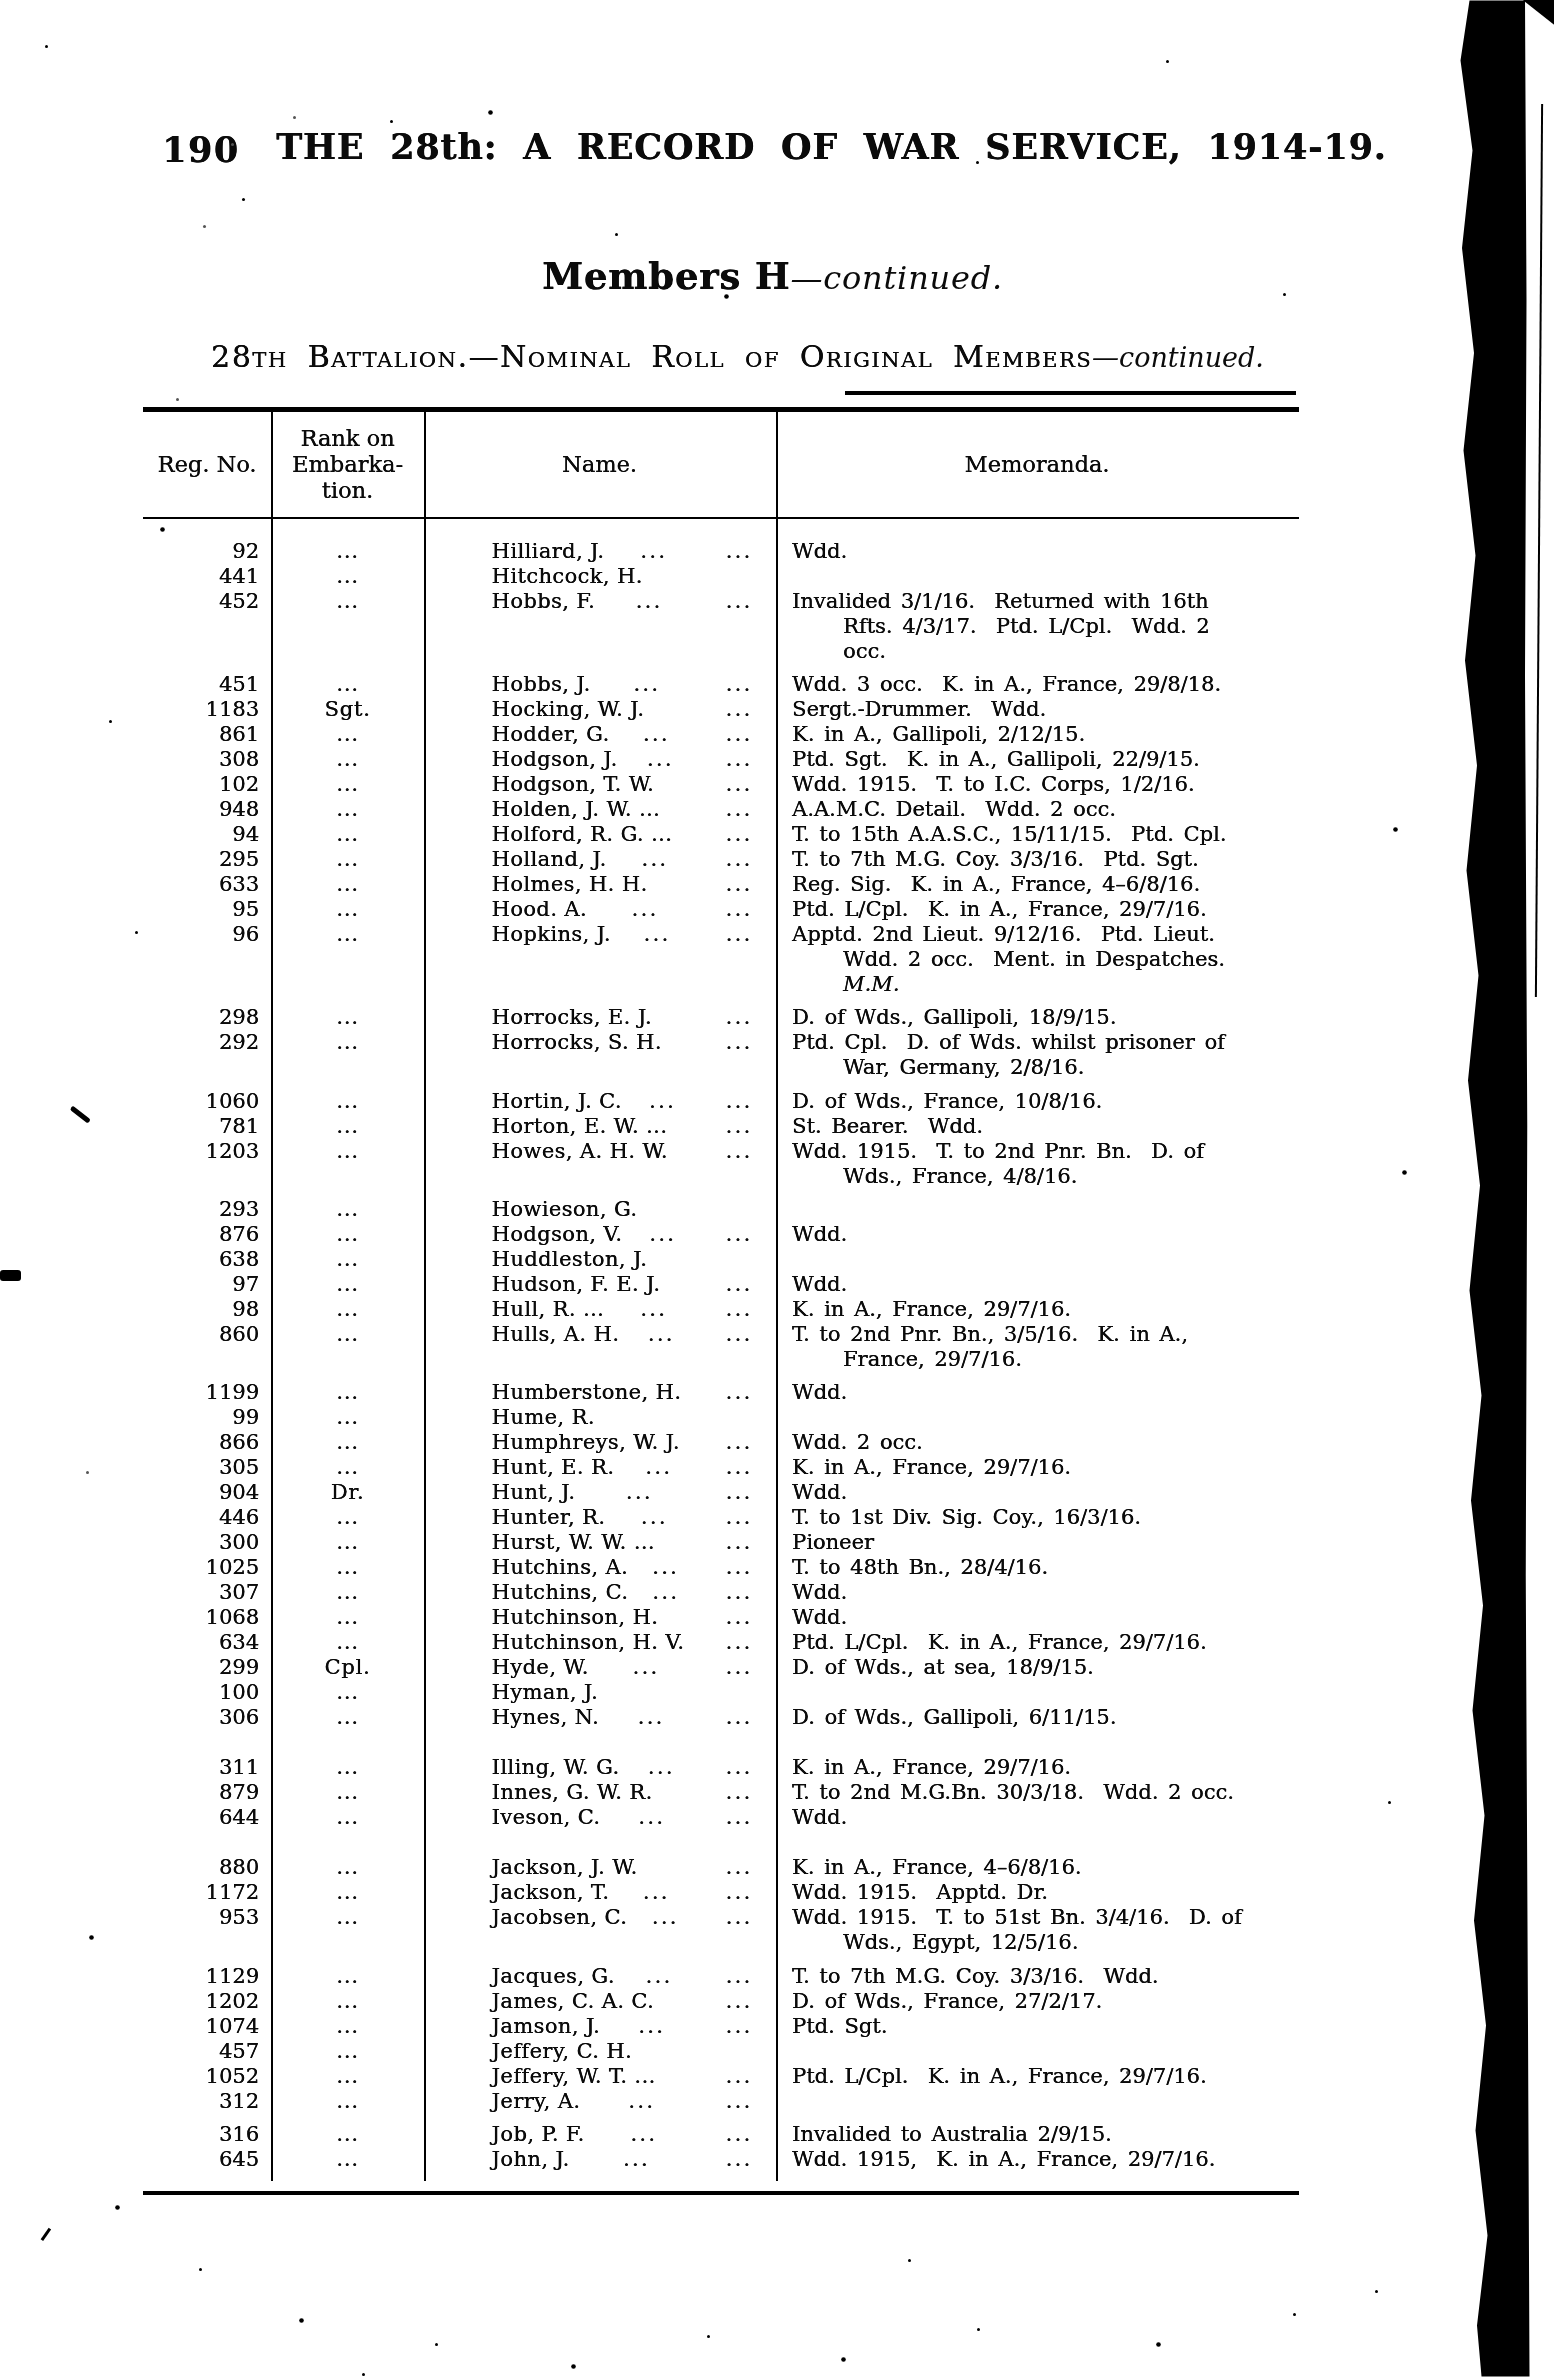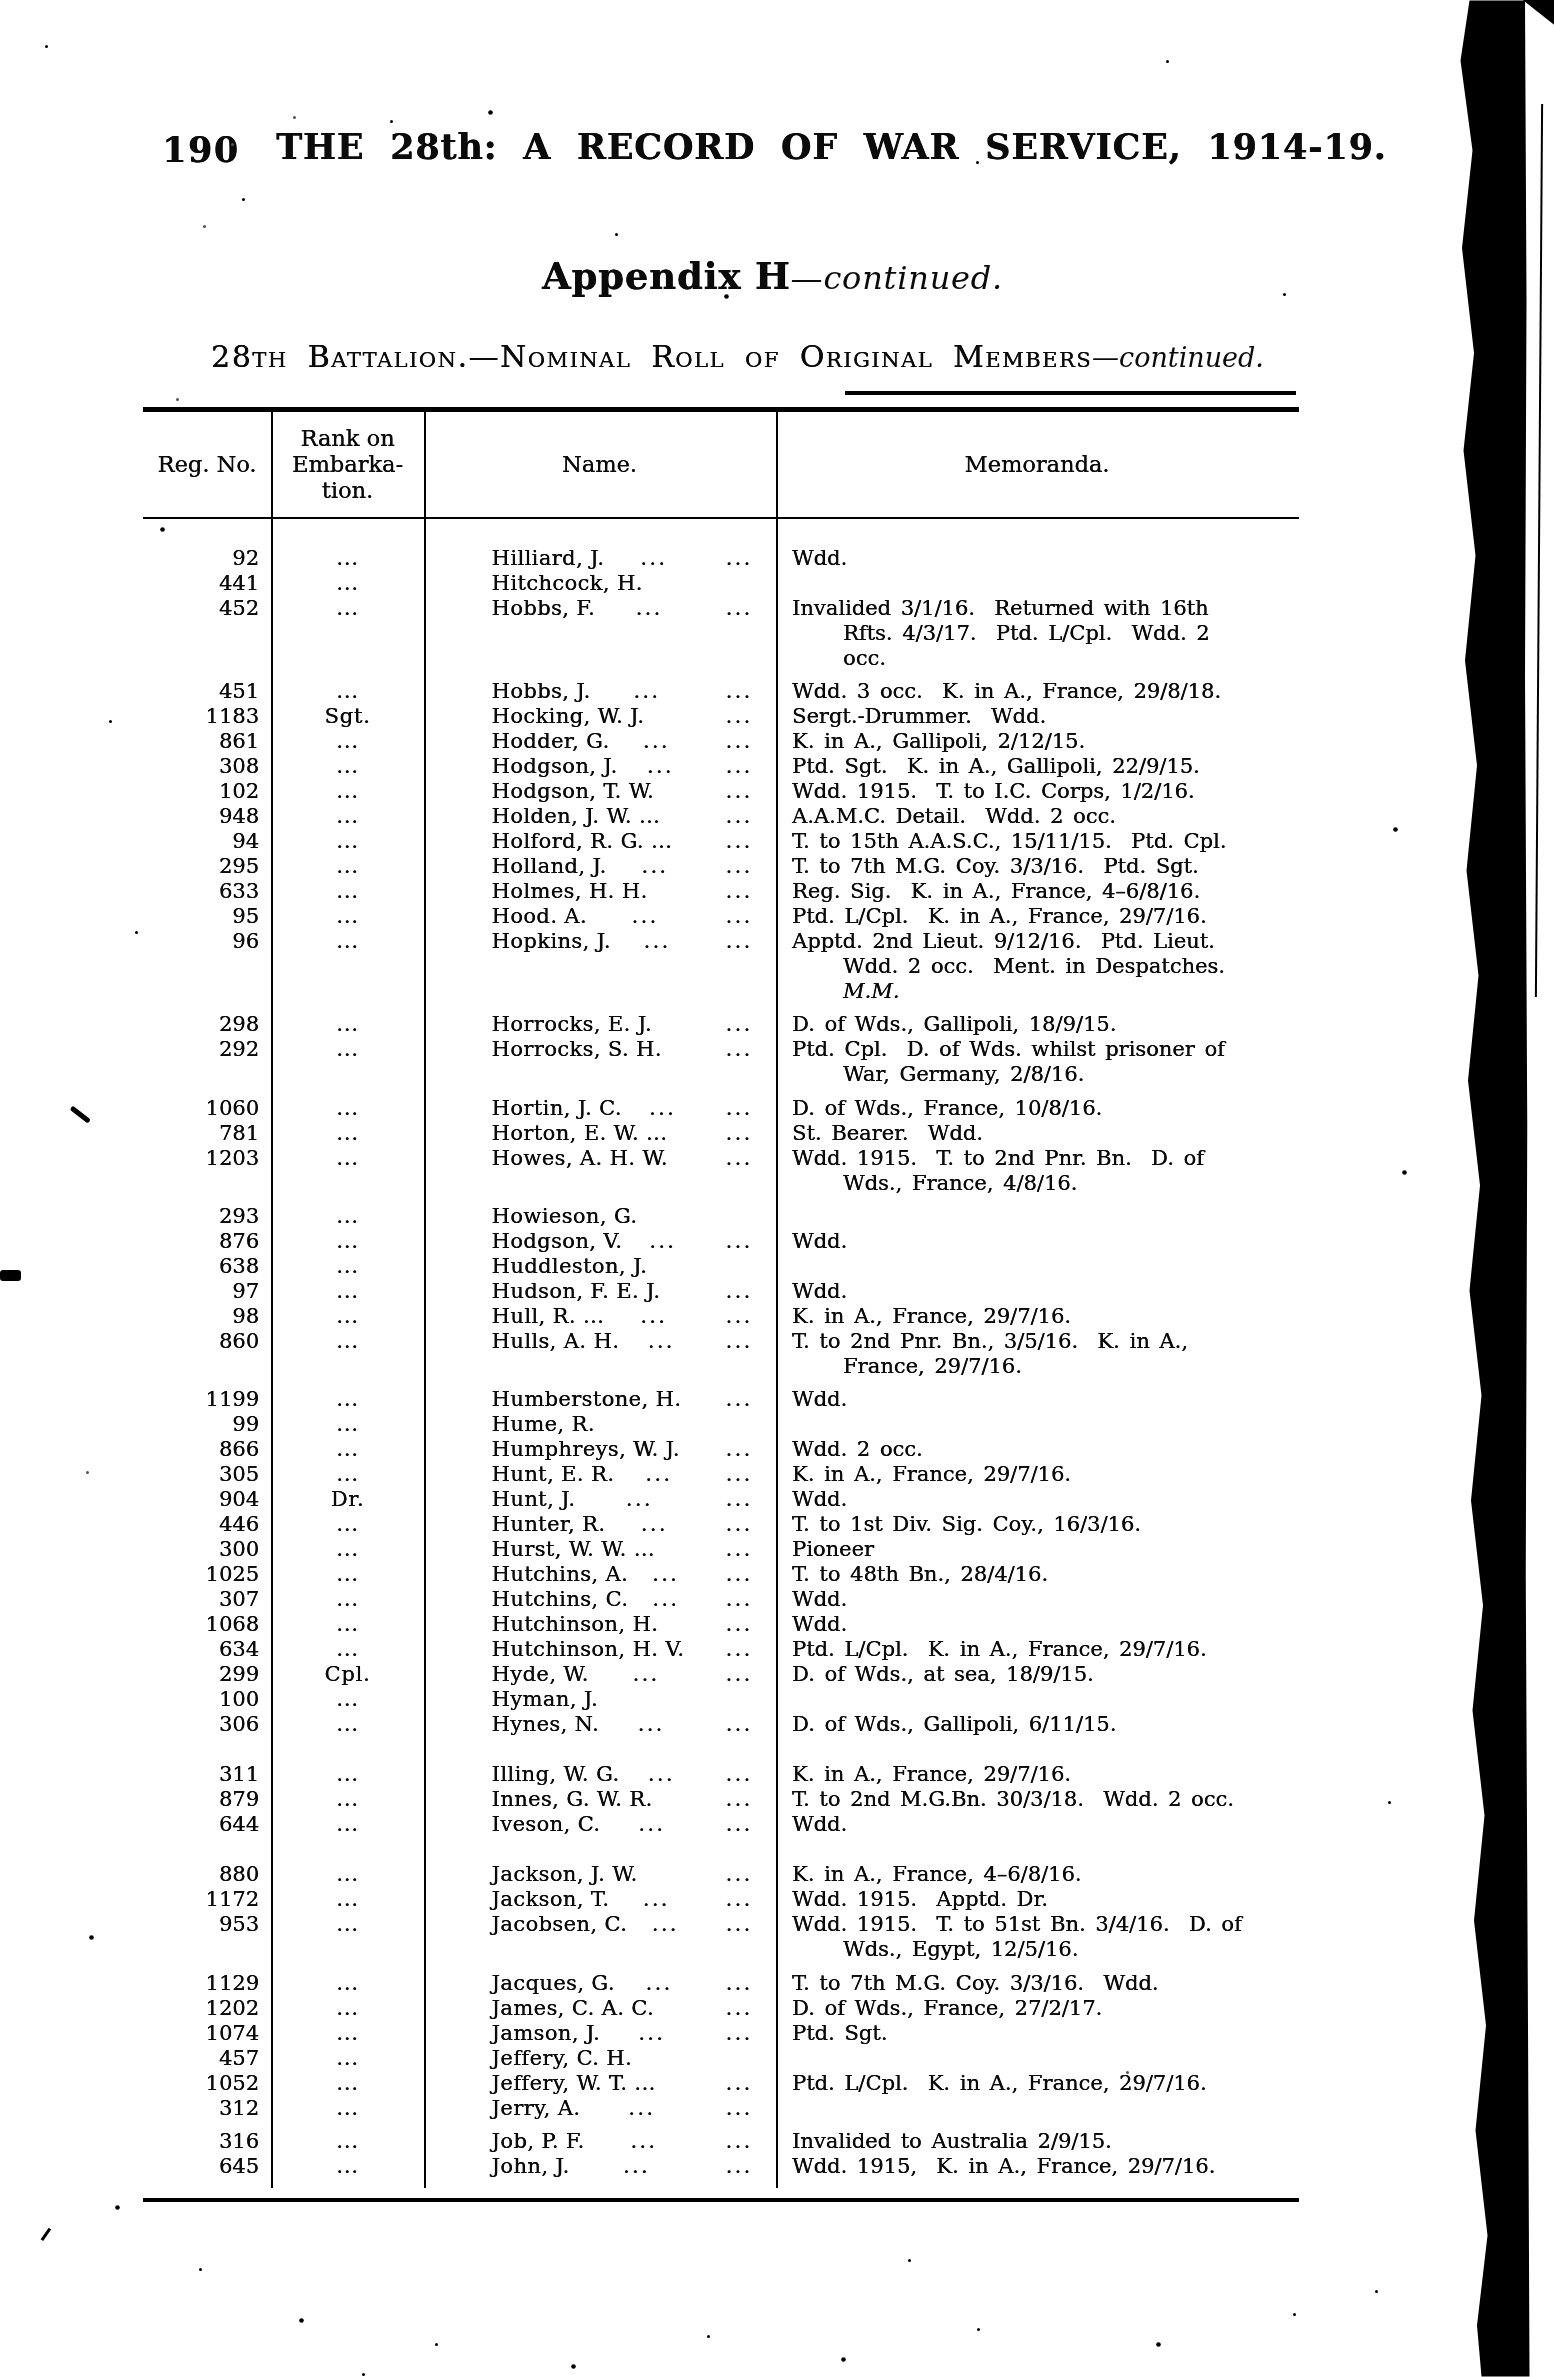--- a/index.html
+++ b/index.html
@@ -33,21 +33,21 @@
   .rule{background:#000;}
   .rule-top{height:4.5px;}
   .rule-echo{position:absolute;top:-15.8px;left:702px;width:451px;height:3.8px;background:#000;}
   .tinner{position:relative;}
   .vr{position:absolute;top:0;bottom:0;width:2.3px;background:#000;}
   .vr1{left:128px;} .vr2{left:281px;} .vr3{left:633px;}
   .grid{display:grid;grid-template-columns:128px 153px 351px 1fr;}
   .thead{min-height:105px;align-items:center;font-size:22.5px;line-height:26px;}
   .th{text-align:center;white-space:pre-line;text-shadow:0.3px 0.2px 0 #000;}
   .rule-mid{height:2.3px;}
-  .tbody{padding:27px 0 9px;}
+  .tbody{padding:20px 0 9px;}
   .row{font-size:21px;line-height:25px;text-shadow:0.3px 0.2px 0 #000;}
   .gap-sm{margin-top:8.3px;}
   .gap-lg{margin-top:25px;}
   .c-reg{text-align:right;padding-right:12px;}
   .c-rank{text-align:center;letter-spacing:0.8px;}
   .c-name{display:flex;padding-left:19.5px;letter-spacing:0.4px;margin-left:48px;}
   .c-name .nm{white-space:nowrap;}
   .c-name .ldr{flex:1 1 0;text-align:right;padding-right:22.5px;letter-spacing:2.3px;overflow:hidden;}
   .c-memo{
     padding-left:68px;text-indent:-51px;padding-right:41px;
@@ -76,21 +76,21 @@
   .dash1{left:69px;top:1112px;width:22.5px;height:4.5px;background:#000;border-radius:2.3px;transform:rotate(38deg);}
   .dash2{left:0px;top:1270px;width:21px;height:11.3px;background:#000;border-radius:3px;}
   .dash3{left:39px;top:2233px;width:13.5px;height:3px;background:#000;transform:rotate(-55deg);}
 </style>
 </head>
 <body>
 
 <div class="abs pageno">190</div>
 <div class="abs runtitle">THE 28th: A RECORD OF WAR SERVICE, 1914-19.</div>
 
-<div class="abs heads apx"><span class="main">Appendix H</span><span class="cont">—continued.</span></div>
+<div class="abs heads apx"><span class="main">Members H</span><span class="cont">—continued.</span></div>
 
 <div class="abs heads sec"><span class="main">28th Battalion.—Nominal Roll of Original Members</span><span class="cont">—continued.</span></div>
 
 <div class="abs tbl">
   <div class="rule-echo"></div>
   <div class="rule rule-top"></div>
   <div class="tinner">
     <div class="vr vr1"></div>
     <div class="vr vr2"></div>
     <div class="vr vr3"></div>

